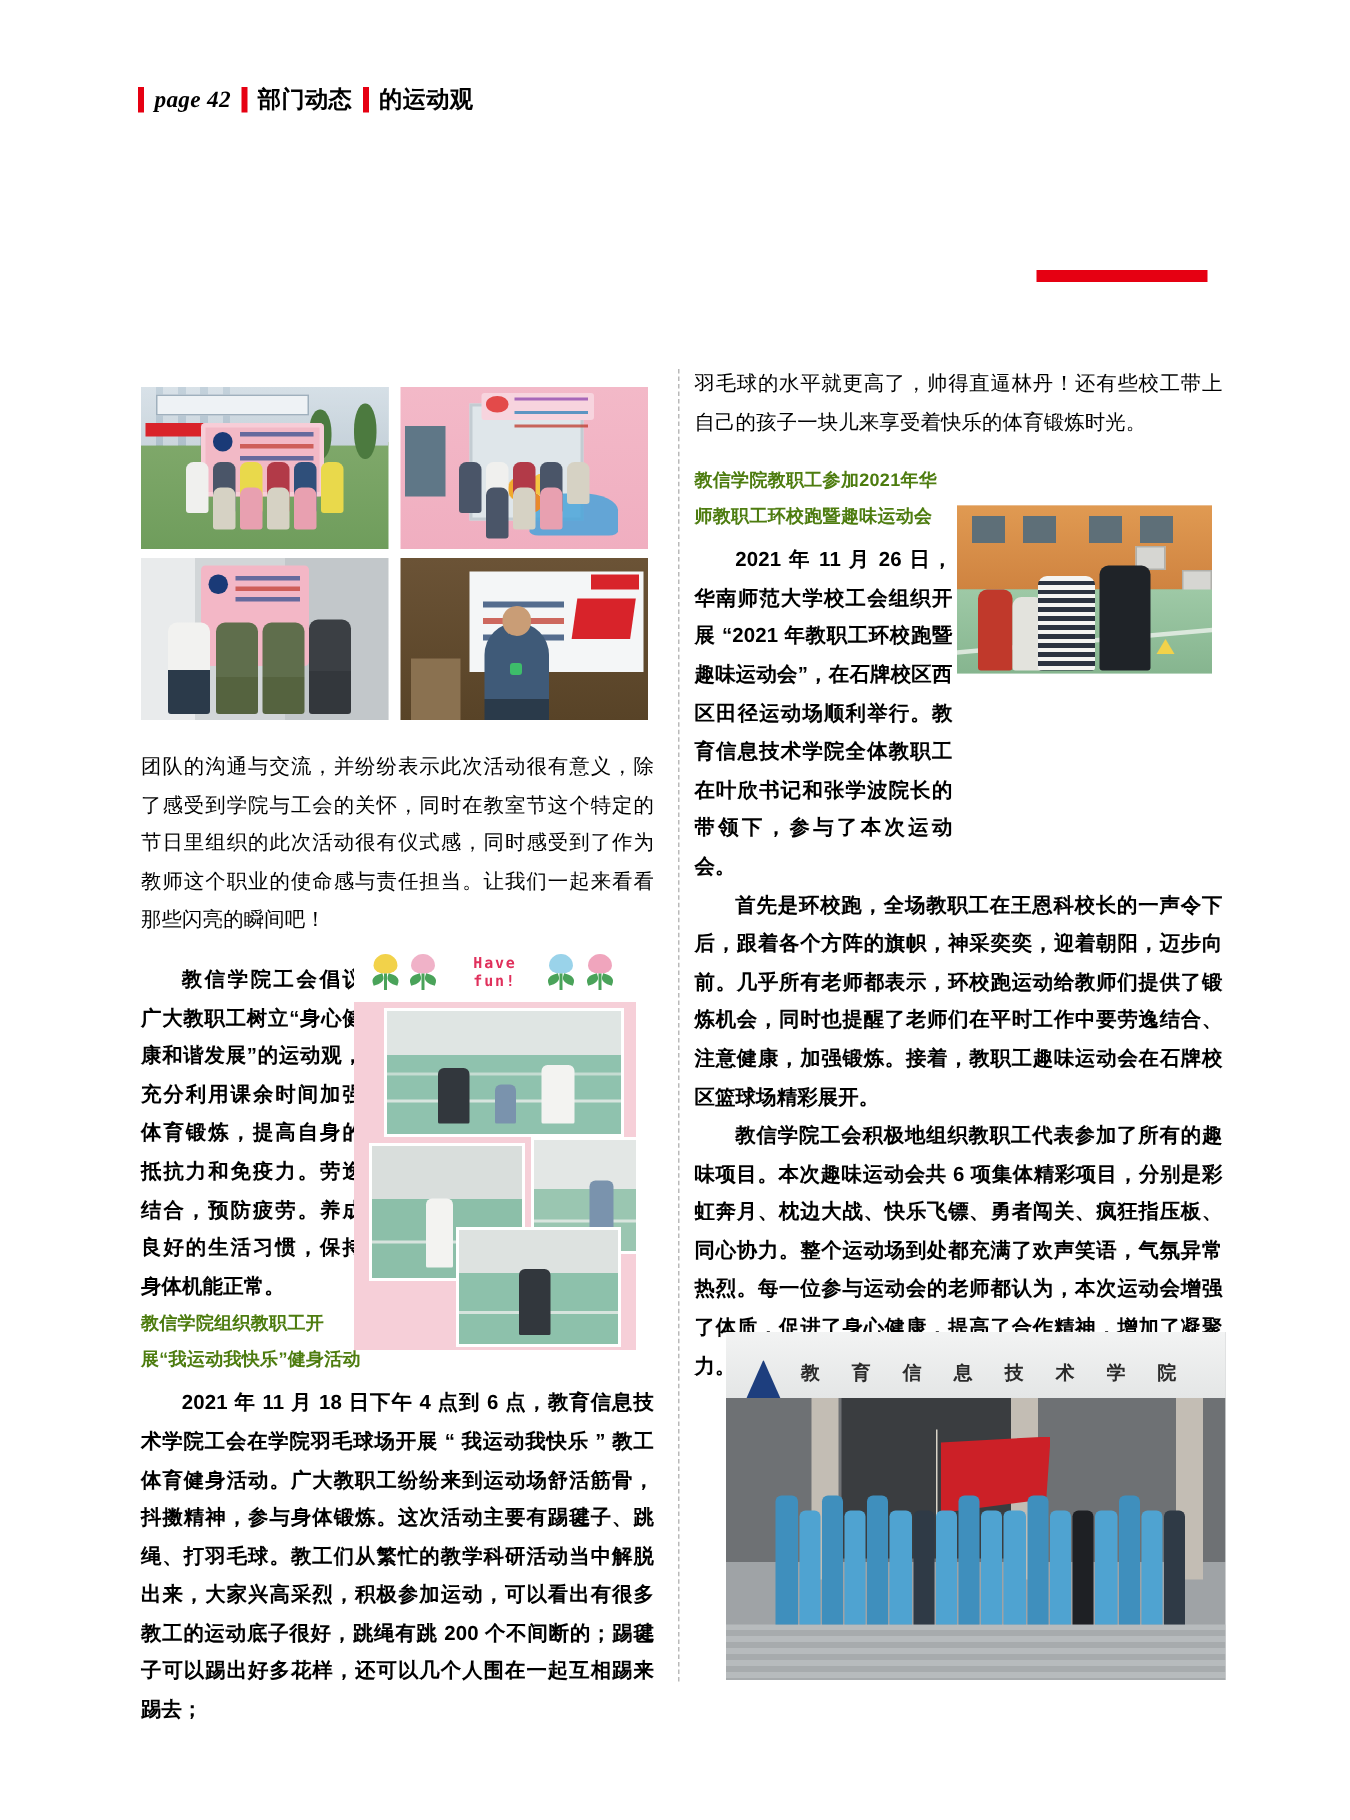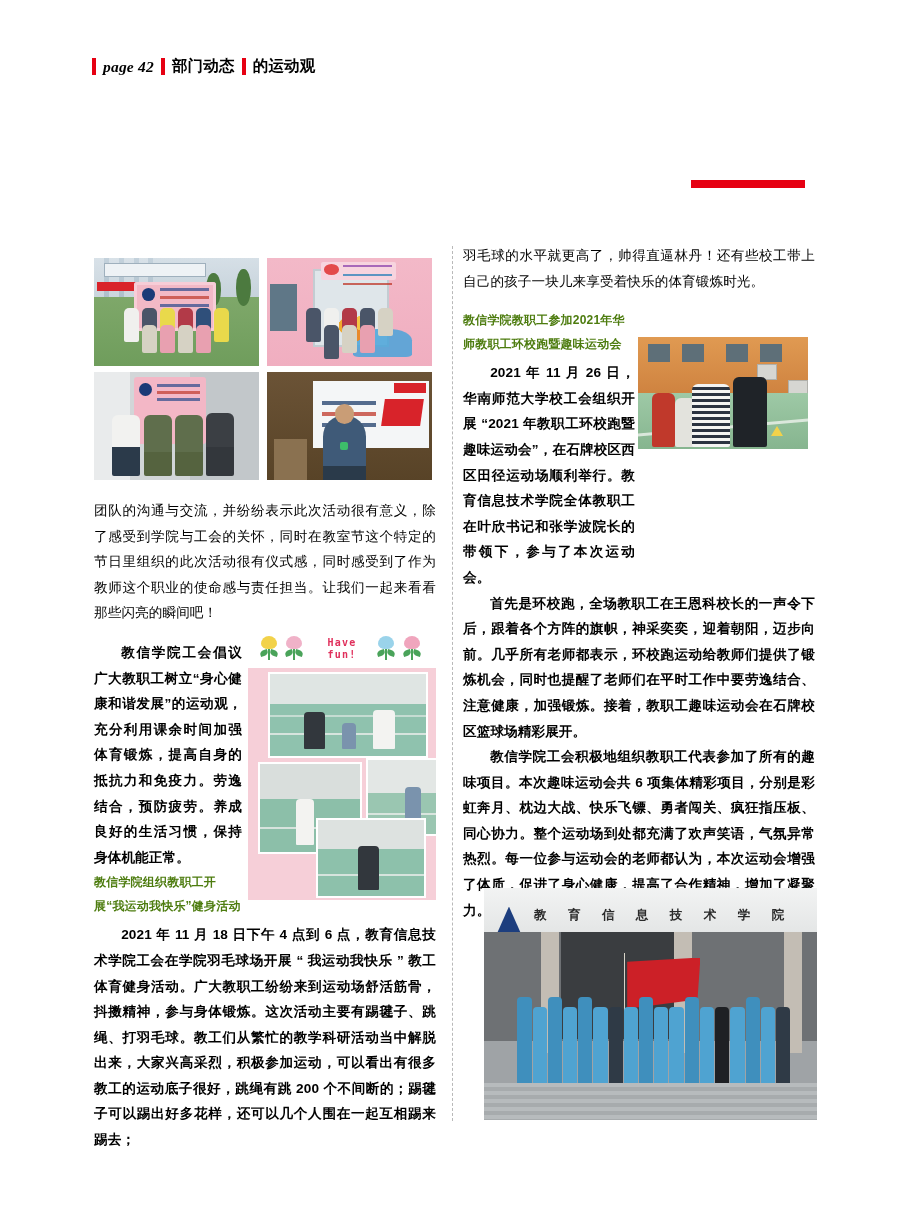--- a/index.html
+++ b/index.html
@@ -187,21 +187,21 @@
   .ph4 .screen .lines { position:absolute; left:8%; top:30%; width:46%; height:6%; background:#1f3f6b; opacity:.75; box-shadow:0 11px 0 #c0392b, 0 22px 0 #1f3f6b; }
   .ph4 .man { position:absolute; left:34%; bottom:0; width:26%; height:60%;
     background: linear-gradient(#3f5a78 0 78%, #2a3a4a 78% 100%); border-radius:30px 30px 0 0; }
   .ph4 .head { position:absolute; left:41%; bottom:52%; width:12%; height:18%; background:#c99d76; border-radius:50%; }
   .ph4 .podium { position:absolute; left:4%; bottom:0; width:20%; height:38%; background:#8a7150; }
   .ph4 .green { position:absolute; left:44%; bottom:28%; width:5%; height:7%; background:#3dbd6a; border-radius:2px; }
 
   
   .collage {
     position: absolute;
-    left: 248px; top: 632px;
+    left: 236px; top: 632px;
     width: 188px; height: 268px;
     background: #f6cfd8;
     overflow: hidden;
   }
   .collage .topbar { position:absolute; left:0; top:0; width:100%; height:36px; background:#ffffff; }
   .tulip { position:absolute; top:4px; width:20px; height:28px; }
   .tulip .bloom { width:16px; height:13px; border-radius:50% 50% 45% 45%/60% 60% 40% 40%; margin:0 auto; }
   .tulip .stem { width:2px; height:11px; background:#4aa35a; margin:0 auto; }
   .tulip .leafL { position:absolute; left:1px; top:14px; width:8px; height:6px; background:#4aa35a; border-radius:60% 0 60% 0; transform:rotate(-18deg); }
   .tulip .leafR { position:absolute; right:1px; top:14px; width:8px; height:6px; background:#4aa35a; border-radius:0 60% 0 60%; transform:rotate(18deg); }

